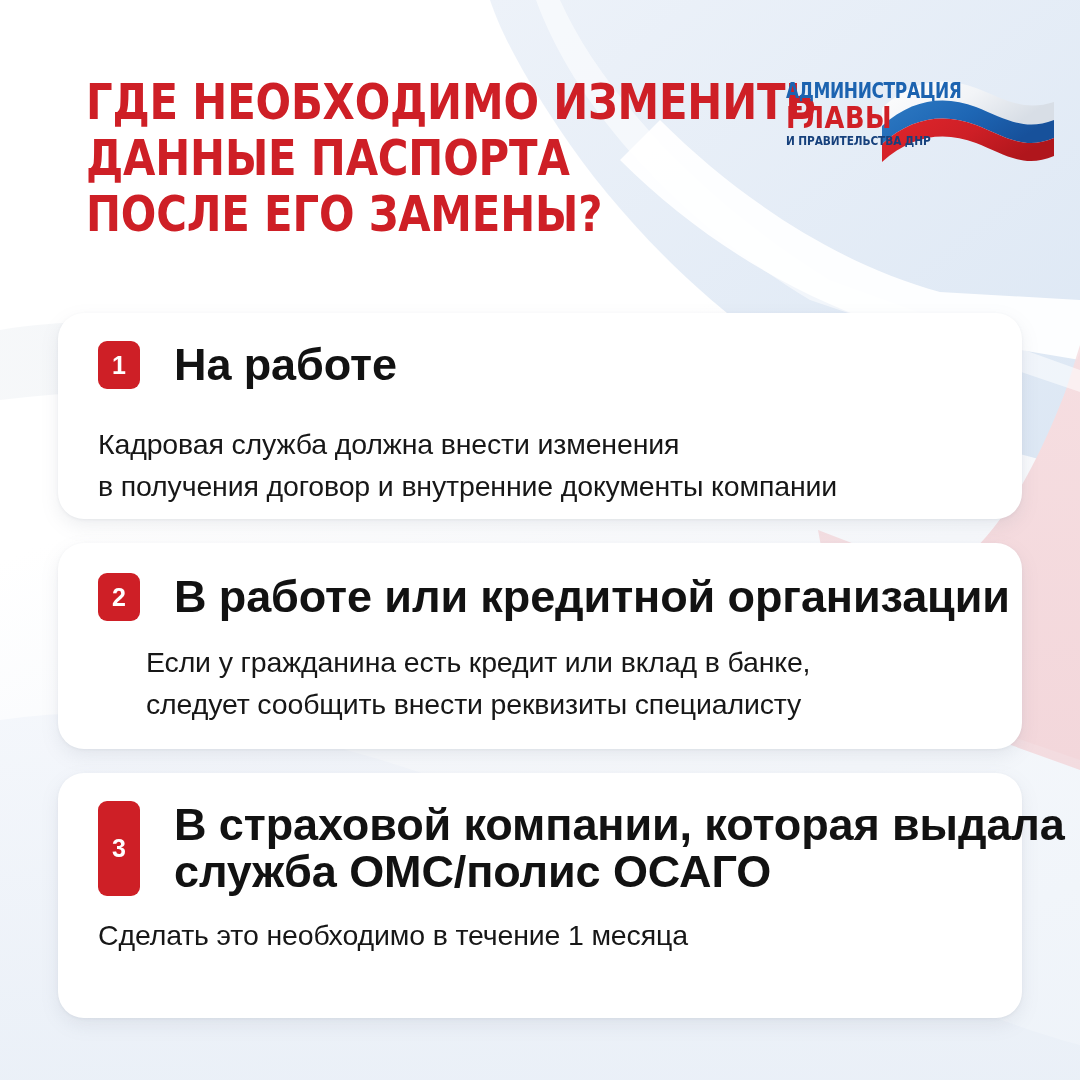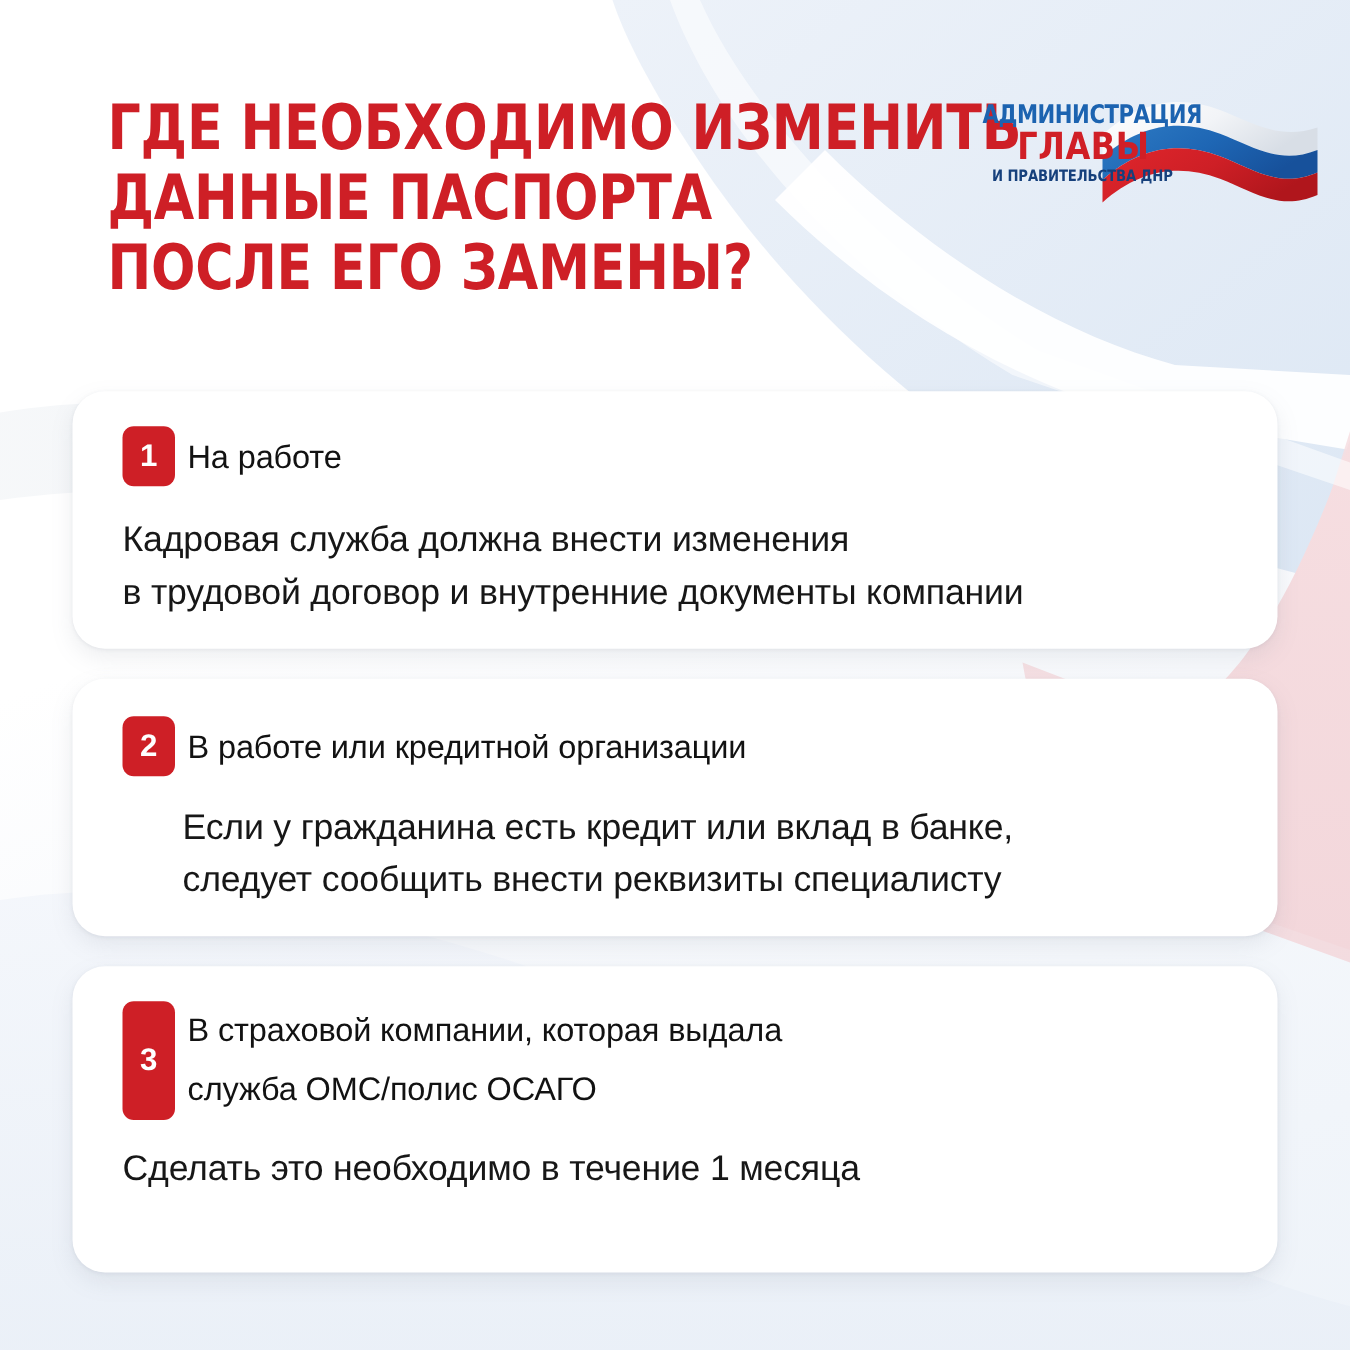--- a/index.html
+++ b/index.html
@@ -61,21 +61,21 @@
     left: 786px;
     top: 80px;
     width: 270px;
     height: 100px;
   }
   .logo-text {
     position: absolute;
     left: 0;
     top: 0;
     width: 170px;
-    text-align: center;
+    text-align: left;
     font-family: "DejaVu Sans Condensed", "Liberation Sans Narrow", "Liberation Sans", sans-serif;
     font-weight: 700;
     text-transform: uppercase;
   }
   .logo-l1 {
     display: block;
     color: #1C63B0;
     font-size: 20.5px;
     line-height: 22px;
     letter-spacing: -0.4px;
@@ -145,39 +145,39 @@
     font-size: 25px;
     display: flex;
     align-items: center;
     justify-content: center;
     box-sizing: border-box;
   }
   .badge-short { height: 48px; }
   .badge-tall  { height: 95px; }
 
   .head-text {
-    margin-left: 10px;
+    margin-left: 34px;
     color: #121212;
-    font-weight: 400;
-    font-size: 26px;
+    font-weight: 700;
+    font-size: 45px;
     line-height: 47px;
     letter-spacing: -0.1px;
   }
   .card-1 .head-text { padding-top: 3px; line-height: 42px; }
   .card-2 .head-text { padding-top: 3px; line-height: 42px; }
   .card-3 .head-text { padding-top: 0px; }
   .head-line { display: block; white-space: nowrap; }
 
   .card-body {
     color: #171717;
     font-size: 28.5px;
     line-height: 42px;
     letter-spacing: -0.15px;
   }
-  .card-1 .card-body { margin-top: 22px; }
+  .card-1 .card-body { margin-top: 34px; }
   .card-2 .card-body { margin-top: 20px; margin-left: 48px; }
   .card-3 .card-body { margin-top: 18px; }
   .body-line { display: block; white-space: nowrap; }
 </style>
 </head>
 <body>
 
 <div class="canvas">
 
   <div class="bg-base"></div>
@@ -260,21 +260,21 @@
 
     <div class="card card-1">
       <div class="card-head">
         <div class="badge badge-short">1</div>
         <div class="head-text">
           <span class="head-line">На работе</span>
         </div>
       </div>
       <div class="card-body">
         <span class="body-line">Кадровая служба должна внести изменения</span>
-        <span class="body-line">в трудовой договор и внутренние документы компании</span>
+        <span class="body-line">в получения договор и внутренние документы компании</span>
       </div>
     </div>
 
     <div class="card card-2">
       <div class="card-head">
         <div class="badge badge-short">2</div>
         <div class="head-text">
           <span class="head-line">В работе или кредитной организации</span>
         </div>
       </div>

